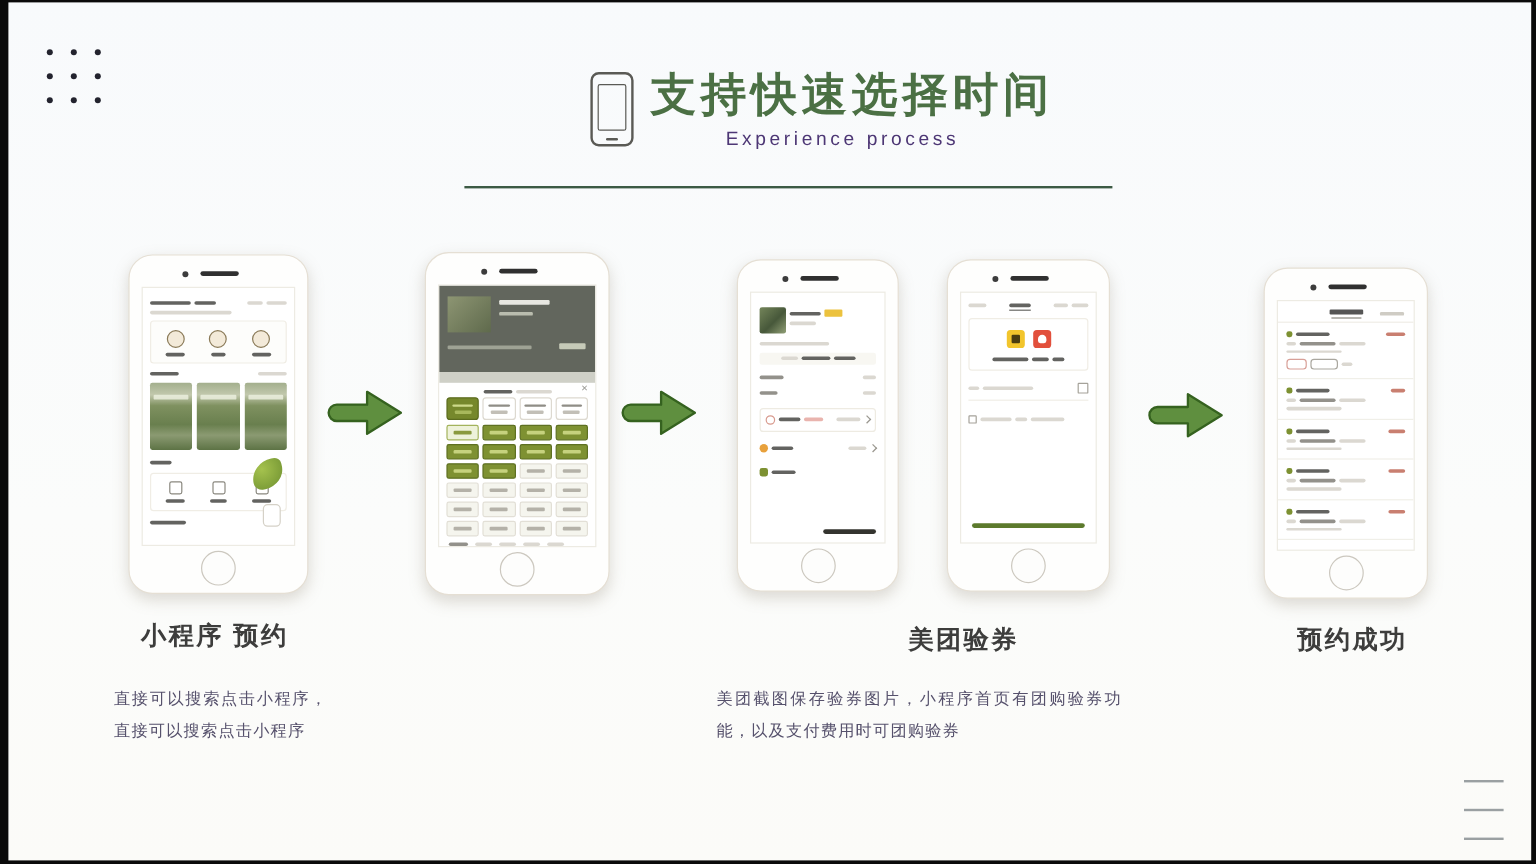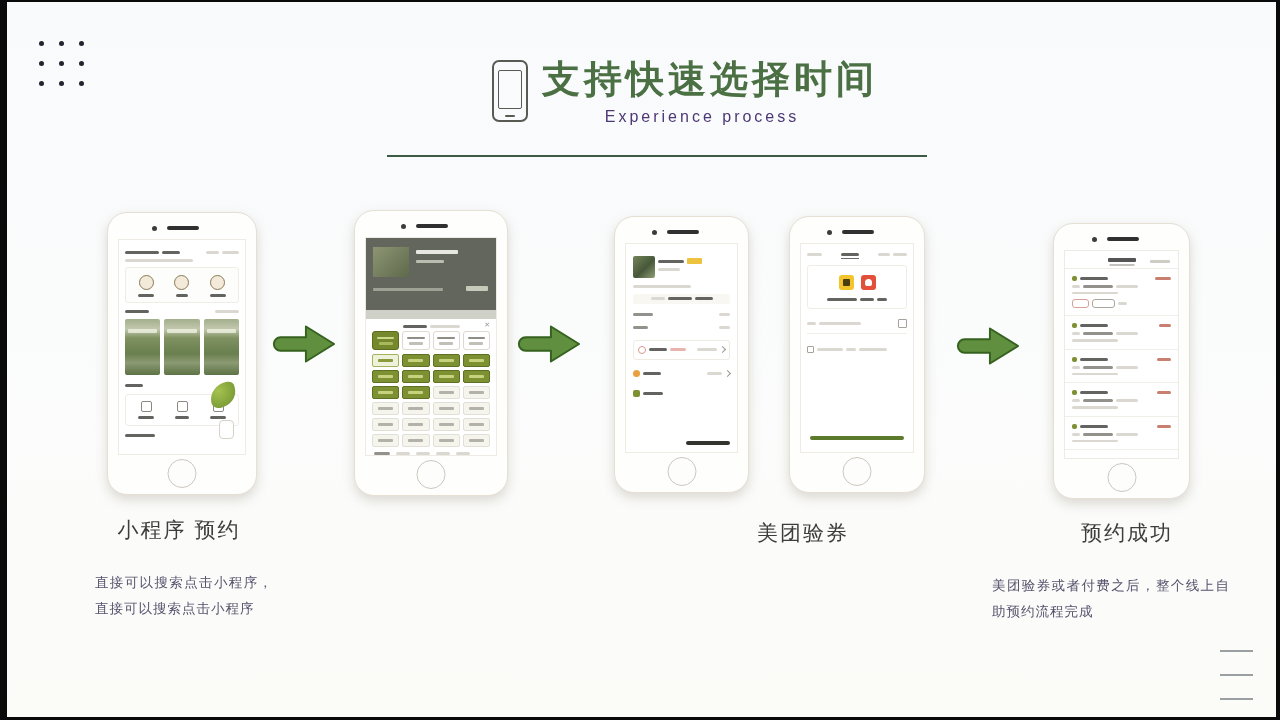--- a/index.html
+++ b/index.html
@@ -113,21 +113,21 @@
   .s5hd .tt{width:28px;height:3.5px;background:#555;border-radius:1px;box-shadow:0 5px 0 -1.5px #88867f;}
   .s5hd .lnk{position:absolute;right:8px;top:9px;width:20px;height:3px;background:#cfccc4;border-radius:1px;}
   .card5{border-bottom:1px solid #f0efe8;padding:5px 7px;}
   .pill{height:7px;border:1px solid #d8a098;border-radius:3px;flex:0 0 auto;}
   .pill.g{border-color:#aaa79f;}
 
   
   .arrow{position:absolute;width:68px;height:44px;}
 
   
-  .step-label{position:absolute;width:170px;text-align:center;font-size:21px;font-weight:400;color:#3d3d3c;letter-spacing:2px;}
+  .step-label{position:absolute;width:170px;text-align:center;font-size:21px;font-weight:700;color:#3d3d3c;letter-spacing:2px;}
   .step-desc{position:absolute;font-size:13.5px;line-height:26px;color:#56516c;letter-spacing:1px;text-align:justify;}
 
   
   .menu-lines{position:absolute;left:1213px;top:648px;width:33px;}
   .menu-lines i{display:block;width:33px;height:2px;background:#9aa0a2;margin-bottom:22px;}
 </style>
 </head>
 <body>
 
 <div id="stage">
@@ -514,21 +514,21 @@
       </div>
     </div>
     <div class="home"></div>
   </div>
 
   <div class="step-label" style="left:87px;top:514px;">小程序 预约</div>
   <div class="step-label" style="left:672px;top:517px;text-align:right;">美团验券</div>
   <div class="step-label" style="left:1035px;top:517px;">预约成功</div>
 
   <div class="step-desc" style="left:88px;top:568px;width:178px;">直接可以搜索点击小程序，直接可以搜索点击小程序</div>
-  <div class="step-desc" style="left:985px;top:571px;width:238px;">美团验券或者付费之后，整个线上自助预约流程完成</div>
+  <div class="step-desc" style="left:590px;top:568px;width:338px;">美团截图保存验券图片，小程序首页有团购验券功能，以及支付费用时可团购验券</div>
 
   <div class="menu-lines">
         <i></i>
         <i></i>
         <i></i>
       </div>
 
 </div>
 </div>
 

